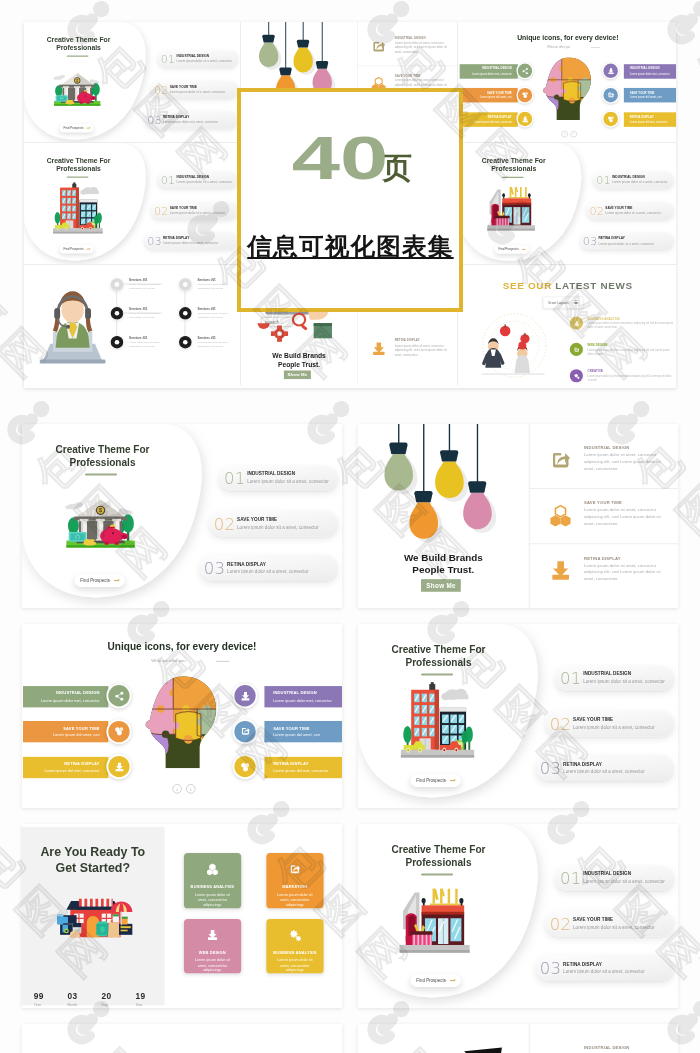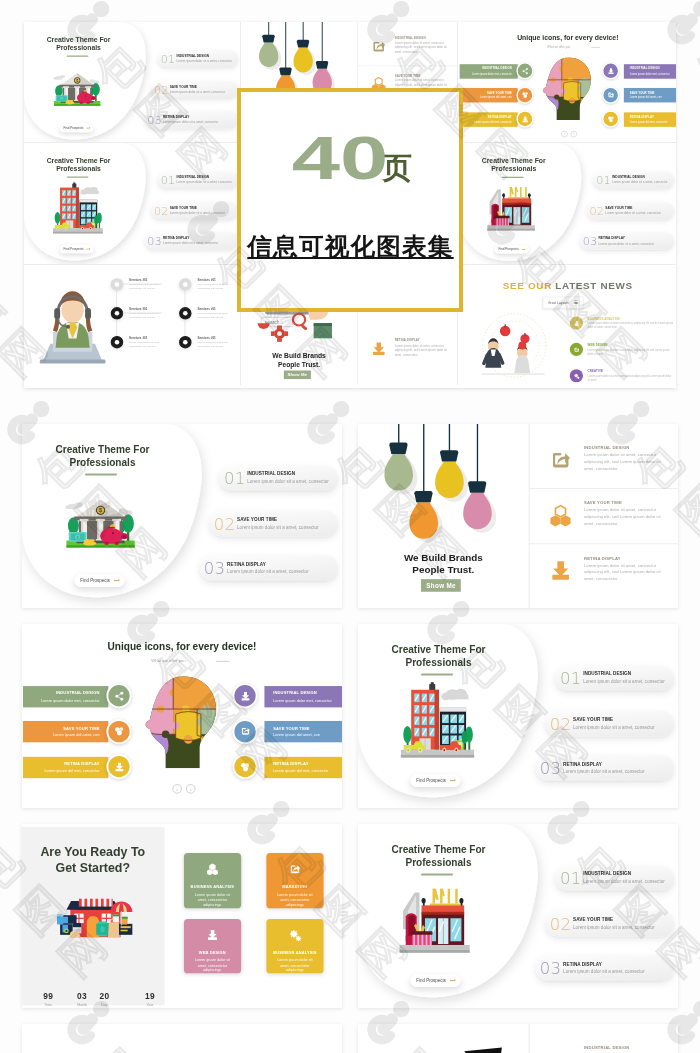--- a/index.html
+++ b/index.html
@@ -71,21 +71,21 @@
   .tagd{font-size:4px;color:#fff;opacity:.95;margin-top:2.5px;white-space:nowrap;}
   .circ{position:absolute;border-radius:50%;border:2px solid #fff;
         box-shadow:0 1px 4px rgba(0,0,0,.18);display:flex;align-items:center;justify-content:center;box-sizing:border-box;}
   .dots{position:absolute;display:flex;gap:6px;}
   .dotc{width:8px;height:8px;border-radius:50%;border:.8px solid #d0d0d0;display:flex;
         align-items:center;justify-content:center;font-size:5px;color:#b0b0b0;line-height:1;}
 
   
   .sleft{position:absolute;left:0;top:0;bottom:0;background:#f2f2f2;}
   .shead{position:absolute;font-weight:bold;color:#333f2f;text-align:center;line-height:1.25;}
-  .cnum{position:absolute;text-align:center;margin-top:24px;}
+  .cnum{position:absolute;margin-top:24px;}
   .cnum b{font-size:8.6px;color:#2c2c2c;letter-spacing:.4px;display:block;line-height:1;}
   .cnum span{font-size:3.6px;color:#a0a0a0;display:block;margin-top:3px;}
   .card{position:absolute;border-radius:4px;display:flex;flex-direction:column;
         align-items:center;box-shadow:0 1px 4px rgba(0,0,0,.12);}
   .cardt{font-size:4.1px;font-weight:bold;color:#fff;letter-spacing:.15px;margin-top:5px;white-space:nowrap;}
   .cardd{font-size:3.8px;color:#fff;opacity:.93;text-align:center;line-height:1.5;margin-top:3.5px;width:68%;}
 
   
   .nhead{position:absolute;font-weight:bold;color:#3e4b36;text-align:center;letter-spacing:1px;}
   .nbadge{position:absolute;background:#fff;border:1px solid #ececec;border-radius:2px;
@@ -1418,21 +1418,21 @@
               </g>
 </svg></div>
           <div class="cnum" style="left:12px;top:149px;width:30px;">
             <b>99</b>
             <span>Time</span>
           </div>
           <div class="cnum" style="left:47px;top:149px;width:30px;">
             <b>03</b>
             <span>Month</span>
           </div>
-          <div class="cnum" style="left:70px;top:149px;width:30px;">
+          <div class="cnum" style="left:82px;top:149px;width:30px;">
             <b>20</b>
             <span>Day</span>
           </div>
           <div class="cnum" style="left:117px;top:149px;width:30px;">
             <b>19</b>
             <span>Year</span>
           </div>
           <div class="card" style="left:166.9px;top:30.3px;width:58.8px;height:56.5px;background:#8fa87d;">
             <div style="margin-top:9px;"><svg width="13" height="13" viewBox="0 0 24 24" fill="none">
    <path d="M11.8 2.2 17 5.1v5.8l-5.2 2.9-5.2-2.9V5.1z" fill="#fff" stroke="#fff" stroke-width="1.7" stroke-linejoin="round"></path>

